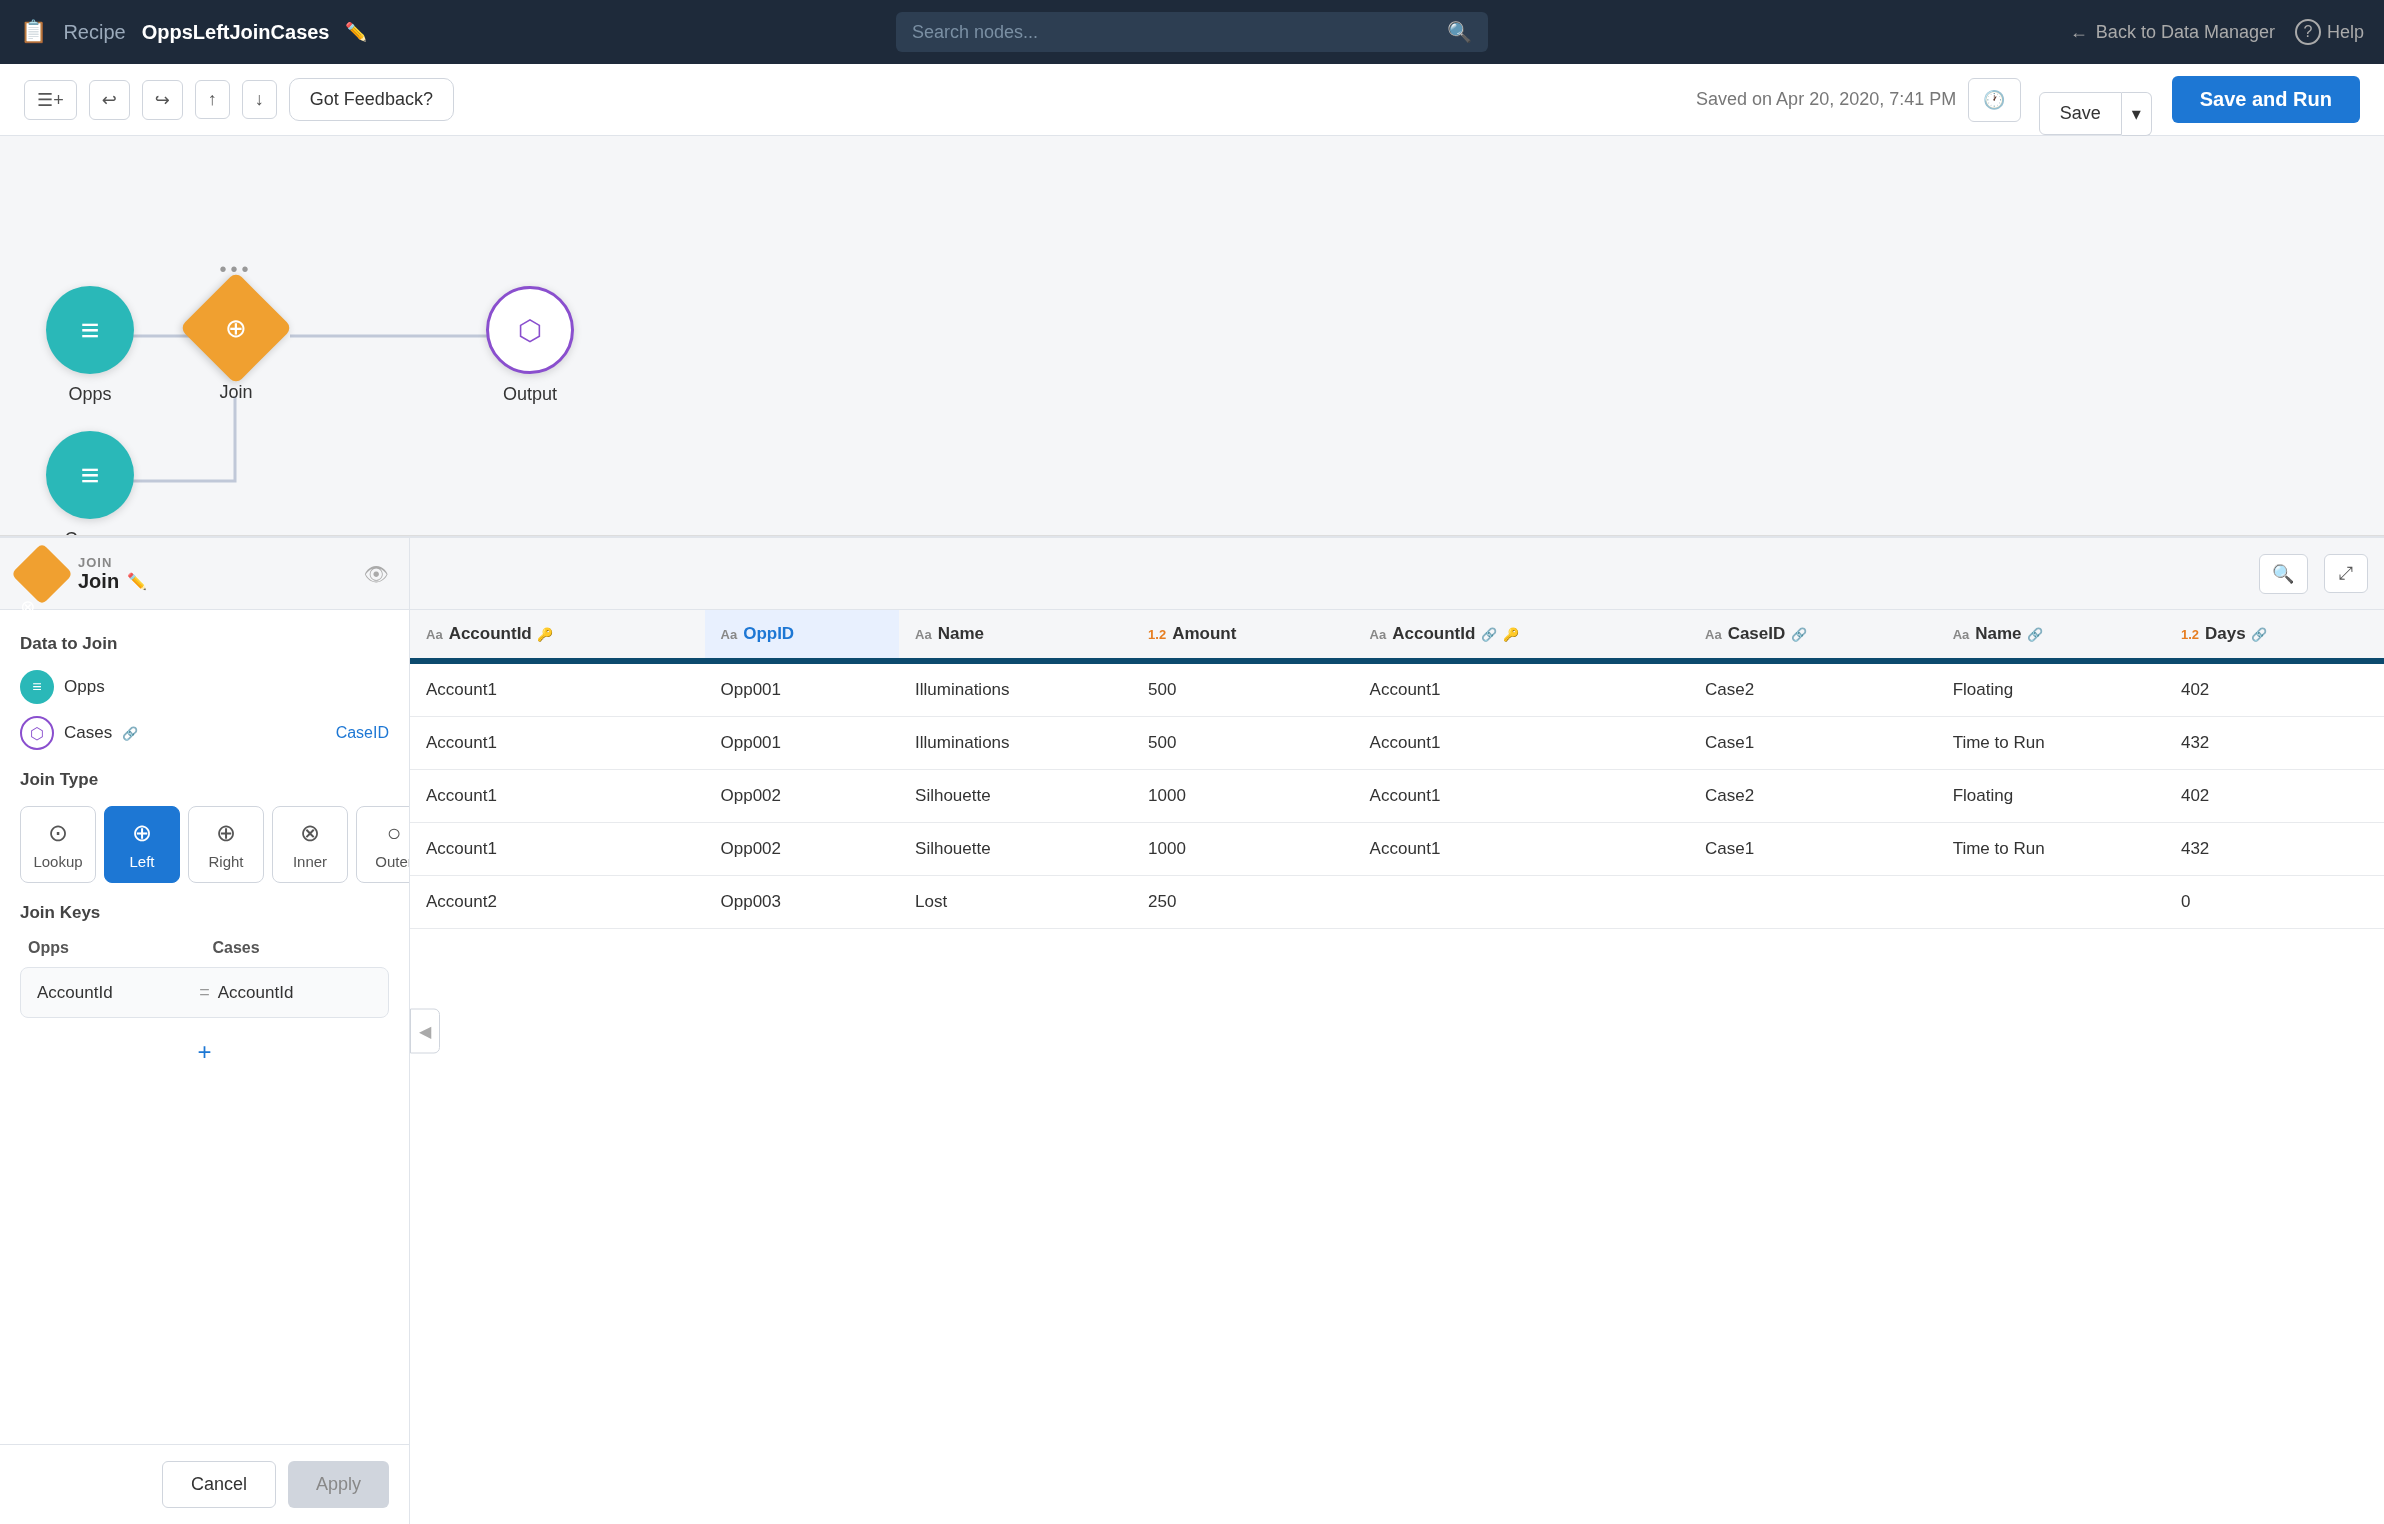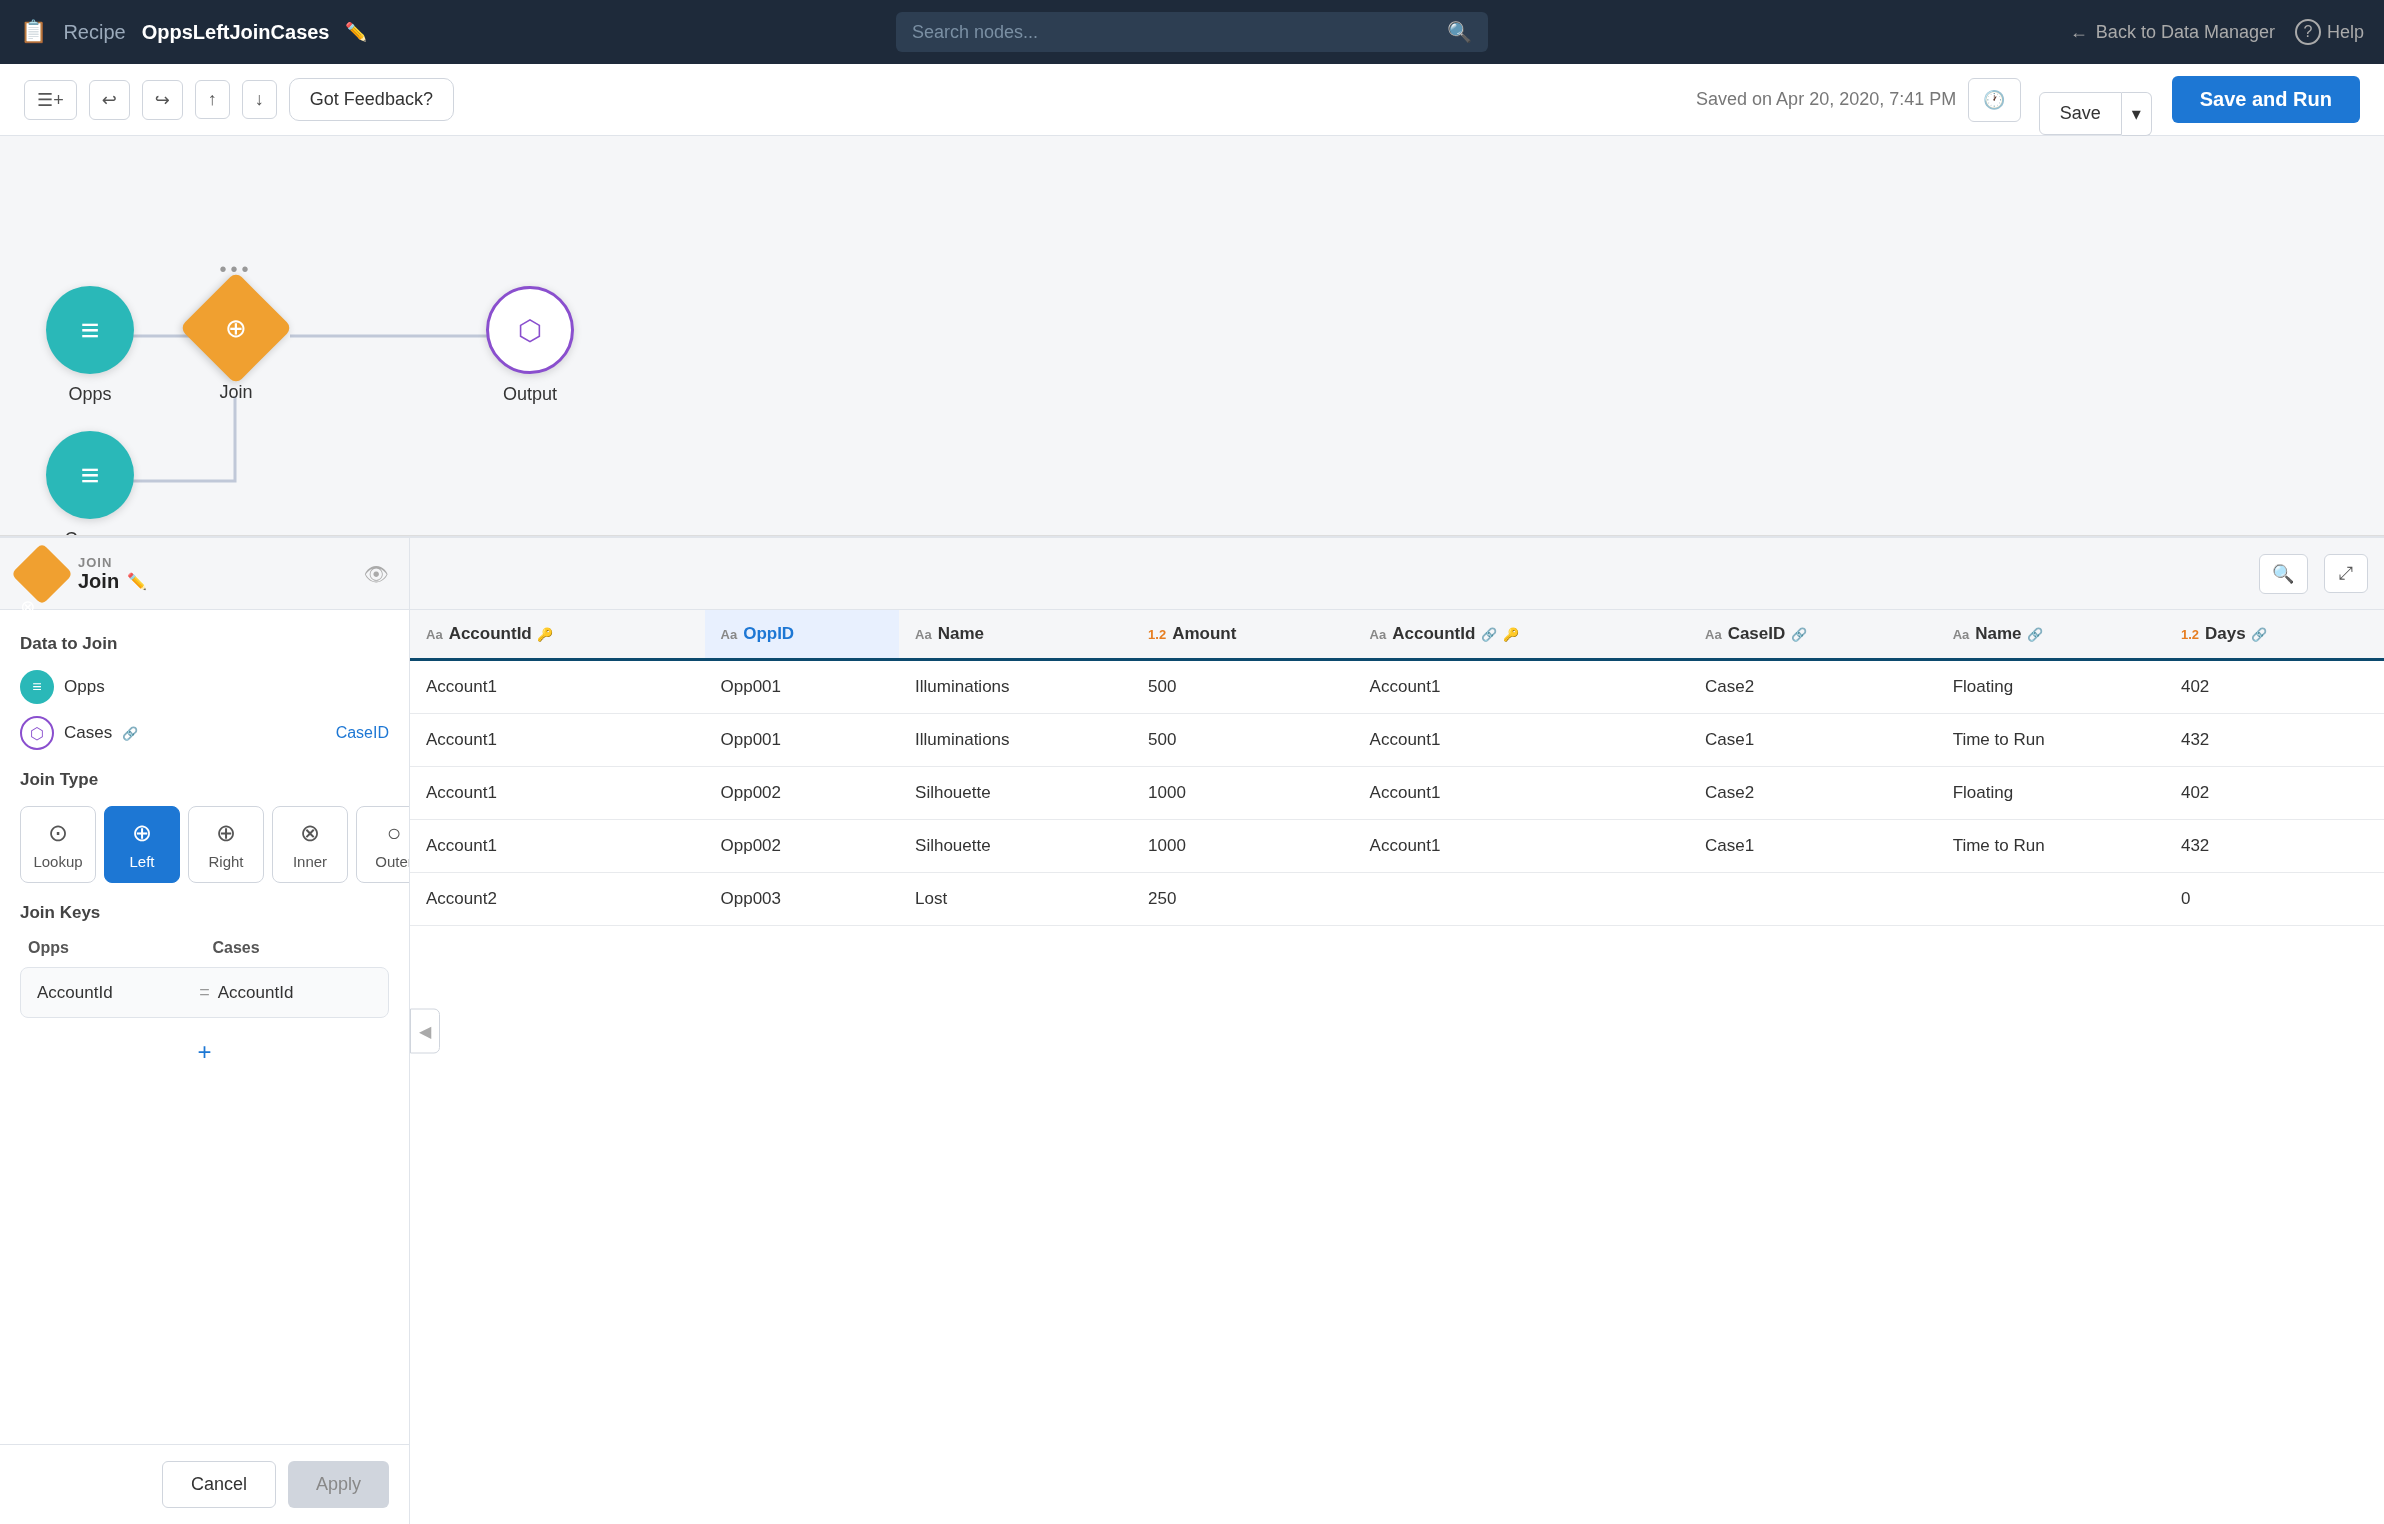--- a/index.html
+++ b/index.html
@@ -491,21 +491,21 @@
       flex: 1;
       overflow: auto;
     }
     table {
       width: 100%;
       border-collapse: collapse;
       font-size: 17px;
     }
     thead th {
       background: #f5f6f8;
-      border-bottom: 3px solid #0c4a6e;
+      border-bottom: 6px solid #0c4a6e;
       padding: 14px 16px;
       text-align: center;
       font-weight: 600;
       color: #333;
       white-space: nowrap;
       position: sticky;
       top: 0;
     }
     tbody td {
       border-bottom: 1px solid #e8eaed;

